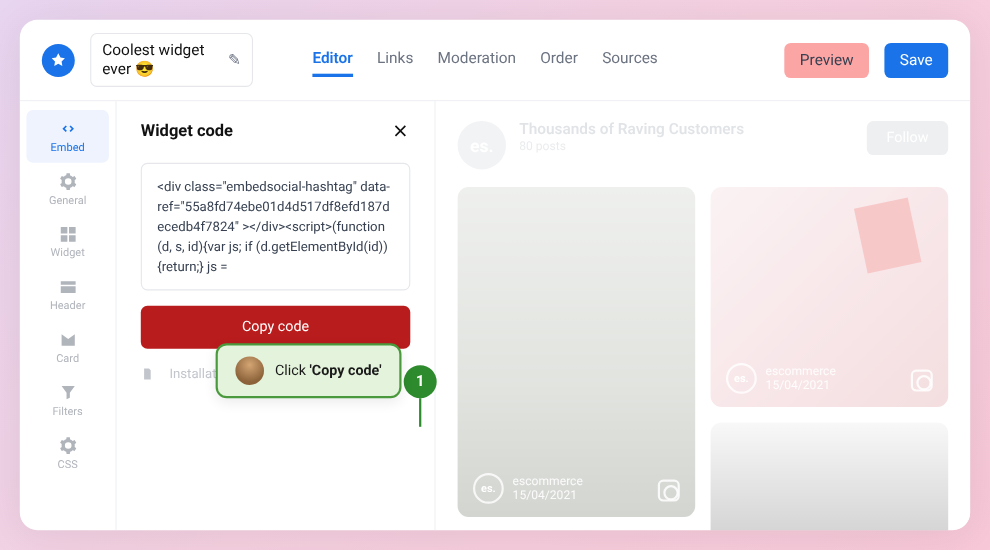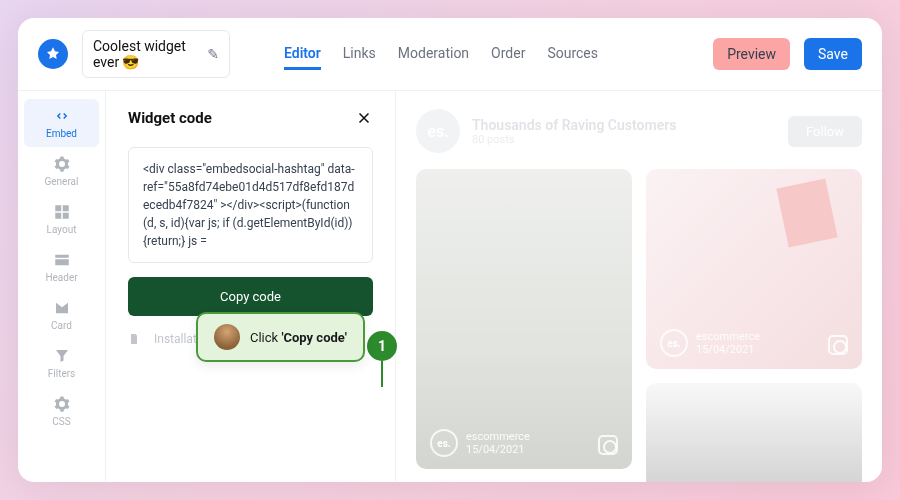--- a/index.html
+++ b/index.html
@@ -21,31 +21,31 @@
 .main { display: flex; flex: 1; min-height: 0; }
 .sidebar { width: 88px; border-right: 1px solid #eef0f3; display: flex; flex-direction: column; padding-top: 8px; }
 .side-item { display: flex; flex-direction: column; align-items: center; gap: 3px; padding: 8px 4px; font-size: 10px; color: #b0b4bb; cursor: pointer; }
 .side-item.active { color: #1a73e8; background: #eef3fe; border-radius: 6px; margin: 0 6px; }
 .side-item svg { width: 18px; height: 18px; fill: currentColor; }
 .panel { width: 290px; border-right: 1px solid #eef0f3; padding: 18px 22px; position: relative; }
 .panel-head { display: flex; align-items: center; justify-content: space-between; margin-bottom: 20px; }
 .panel-head h3 { font-size: 15px; font-weight: 700; color: #111; }
 .close { width: 18px; height: 18px; cursor: pointer; color: #111; }
 .code-box { border: 1px solid #e5e7eb; border-radius: 6px; padding: 12px 14px; font-size: 12px; color: #374151; line-height: 1.5; margin-bottom: 14px; word-break: break-all; }
-.copy-btn { background: #14532d; color: #fff; width: 100%; padding: 12px; border: none; border-radius: 6px; font-size: 13px; cursor: pointer; }
+.copy-btn { background: #b91c1c; color: #fff; width: 100%; padding: 12px; border: none; border-radius: 6px; font-size: 13px; cursor: pointer; }
 .badge { position: absolute; right: -2px; top: 240px; width: 30px; height: 30px; background: #2d8a2d; border-radius: 50%; display: flex; align-items: center; justify-content: center; color: #fff; font-weight: 700; font-size: 14px; z-index: 5; }
 .sub-links { display: flex; gap: 14px; margin-top: 16px; font-size: 12px; color: #c2c6cc; align-items: center; }
 .sub-links span { cursor: pointer; }
 .sep { color: #e5e7eb; }
 .callout { position: absolute; left: 178px; top: 294px; z-index: 10; background: #e4f3db; border: 2px solid #4a9a3d; border-radius: 10px; padding: 10px 16px; display: flex; align-items: center; gap: 10px; box-shadow: 0 4px 12px rgba(0,0,0,0.08); }
 .avatar { width: 26px; height: 26px; border-radius: 50%; background: radial-gradient(circle at 50% 30%, #d4a574 0%, #8b6239 70%); }
 .callout-text { font-size: 13px; color: #1a1a1a; }
 .preview { flex: 1; position: relative; overflow: hidden; }
 .preview-inner { position: absolute; inset: 0; padding: 18px 20px; }
-.preview-head { display: flex; align-items: center; gap: 12px; margin-bottom: 16px; }
+.preview-head { display: flex; align-items: flex-start; gap: 12px; margin-bottom: 16px; }
 .ph-logo { width: 44px; height: 44px; background: #d1d5db; border-radius: 50%; display: flex; align-items: center; justify-content: center; color: #fff; font-size: 16px; font-weight: 700; }
 .ph-text h4 { font-size: 14px; color: #9ca3af; font-weight: 600; }
 .ph-text p { font-size: 11px; color: #b8bcc3; }
 .follow { margin-left: auto; background: #c4c8ce; color: #fff; padding: 8px 18px; border-radius: 6px; font-size: 13px; }
 .grid { display: grid; grid-template-columns: 1fr 1fr; gap: 14px; }
 .card { border-radius: 10px; position: relative; overflow: hidden; }
 .c1 { height: 300px; background: linear-gradient(180deg, #c8ccc5 0%, #9ba395 60%, #6b7263 100%); grid-row: span 2; }
 .c2 { height: 200px; background: linear-gradient(135deg, #f0d4d8 0%, #e8b0b8 50%, #d89095 100%); }
 .c3 { height: 160px; background: linear-gradient(180deg, #e8e8e8 0%, #2a2a2a 100%); }
 .sale-tag { position: absolute; top: 14px; right: 30px; width: 50px; height: 60px; background: #e54848; transform: rotate(-12deg); }
@@ -94,21 +94,21 @@
       <div class="side-item">
         <svg viewBox="0 0 24 24">
             <path d="M12 8a4 4 0 100 8 4 4 0 000-8zm8 4a8 8 0 01-.2 1.8l2 1.6-2 3.4-2.4-1a8 8 0 01-3 1.8l-.4 2.6h-4l-.4-2.6a8 8 0 01-3-1.8l-2.4 1-2-3.4 2-1.6A8 8 0 014 12a8 8 0 01.2-1.8l-2-1.6 2-3.4 2.4 1a8 8 0 013-1.8L10 2h4l.4 2.6a8 8 0 013 1.8l2.4-1 2 3.4-2 1.6A8 8 0 0120 12z"></path>
           </svg>
         <span>General</span>
       </div>
       <div class="side-item">
         <svg viewBox="0 0 24 24">
             <path d="M3 3h8v8H3zM13 3h8v8h-8zM3 13h8v8H3zM13 13h8v8h-8z"></path>
           </svg>
-        <span>Layout</span>
+        <span>Widget</span>
       </div>
       <div class="side-item">
         <svg viewBox="0 0 24 24">
             <path d="M3 5h18v4H3zM3 11h18v8H3z"></path>
           </svg>
         <span>Header</span>
       </div>
       <div class="side-item">
         <svg viewBox="0 0 24 24">
             <path d="M4 5h16v14H4zM4 5l8 6 8-6"></path>

